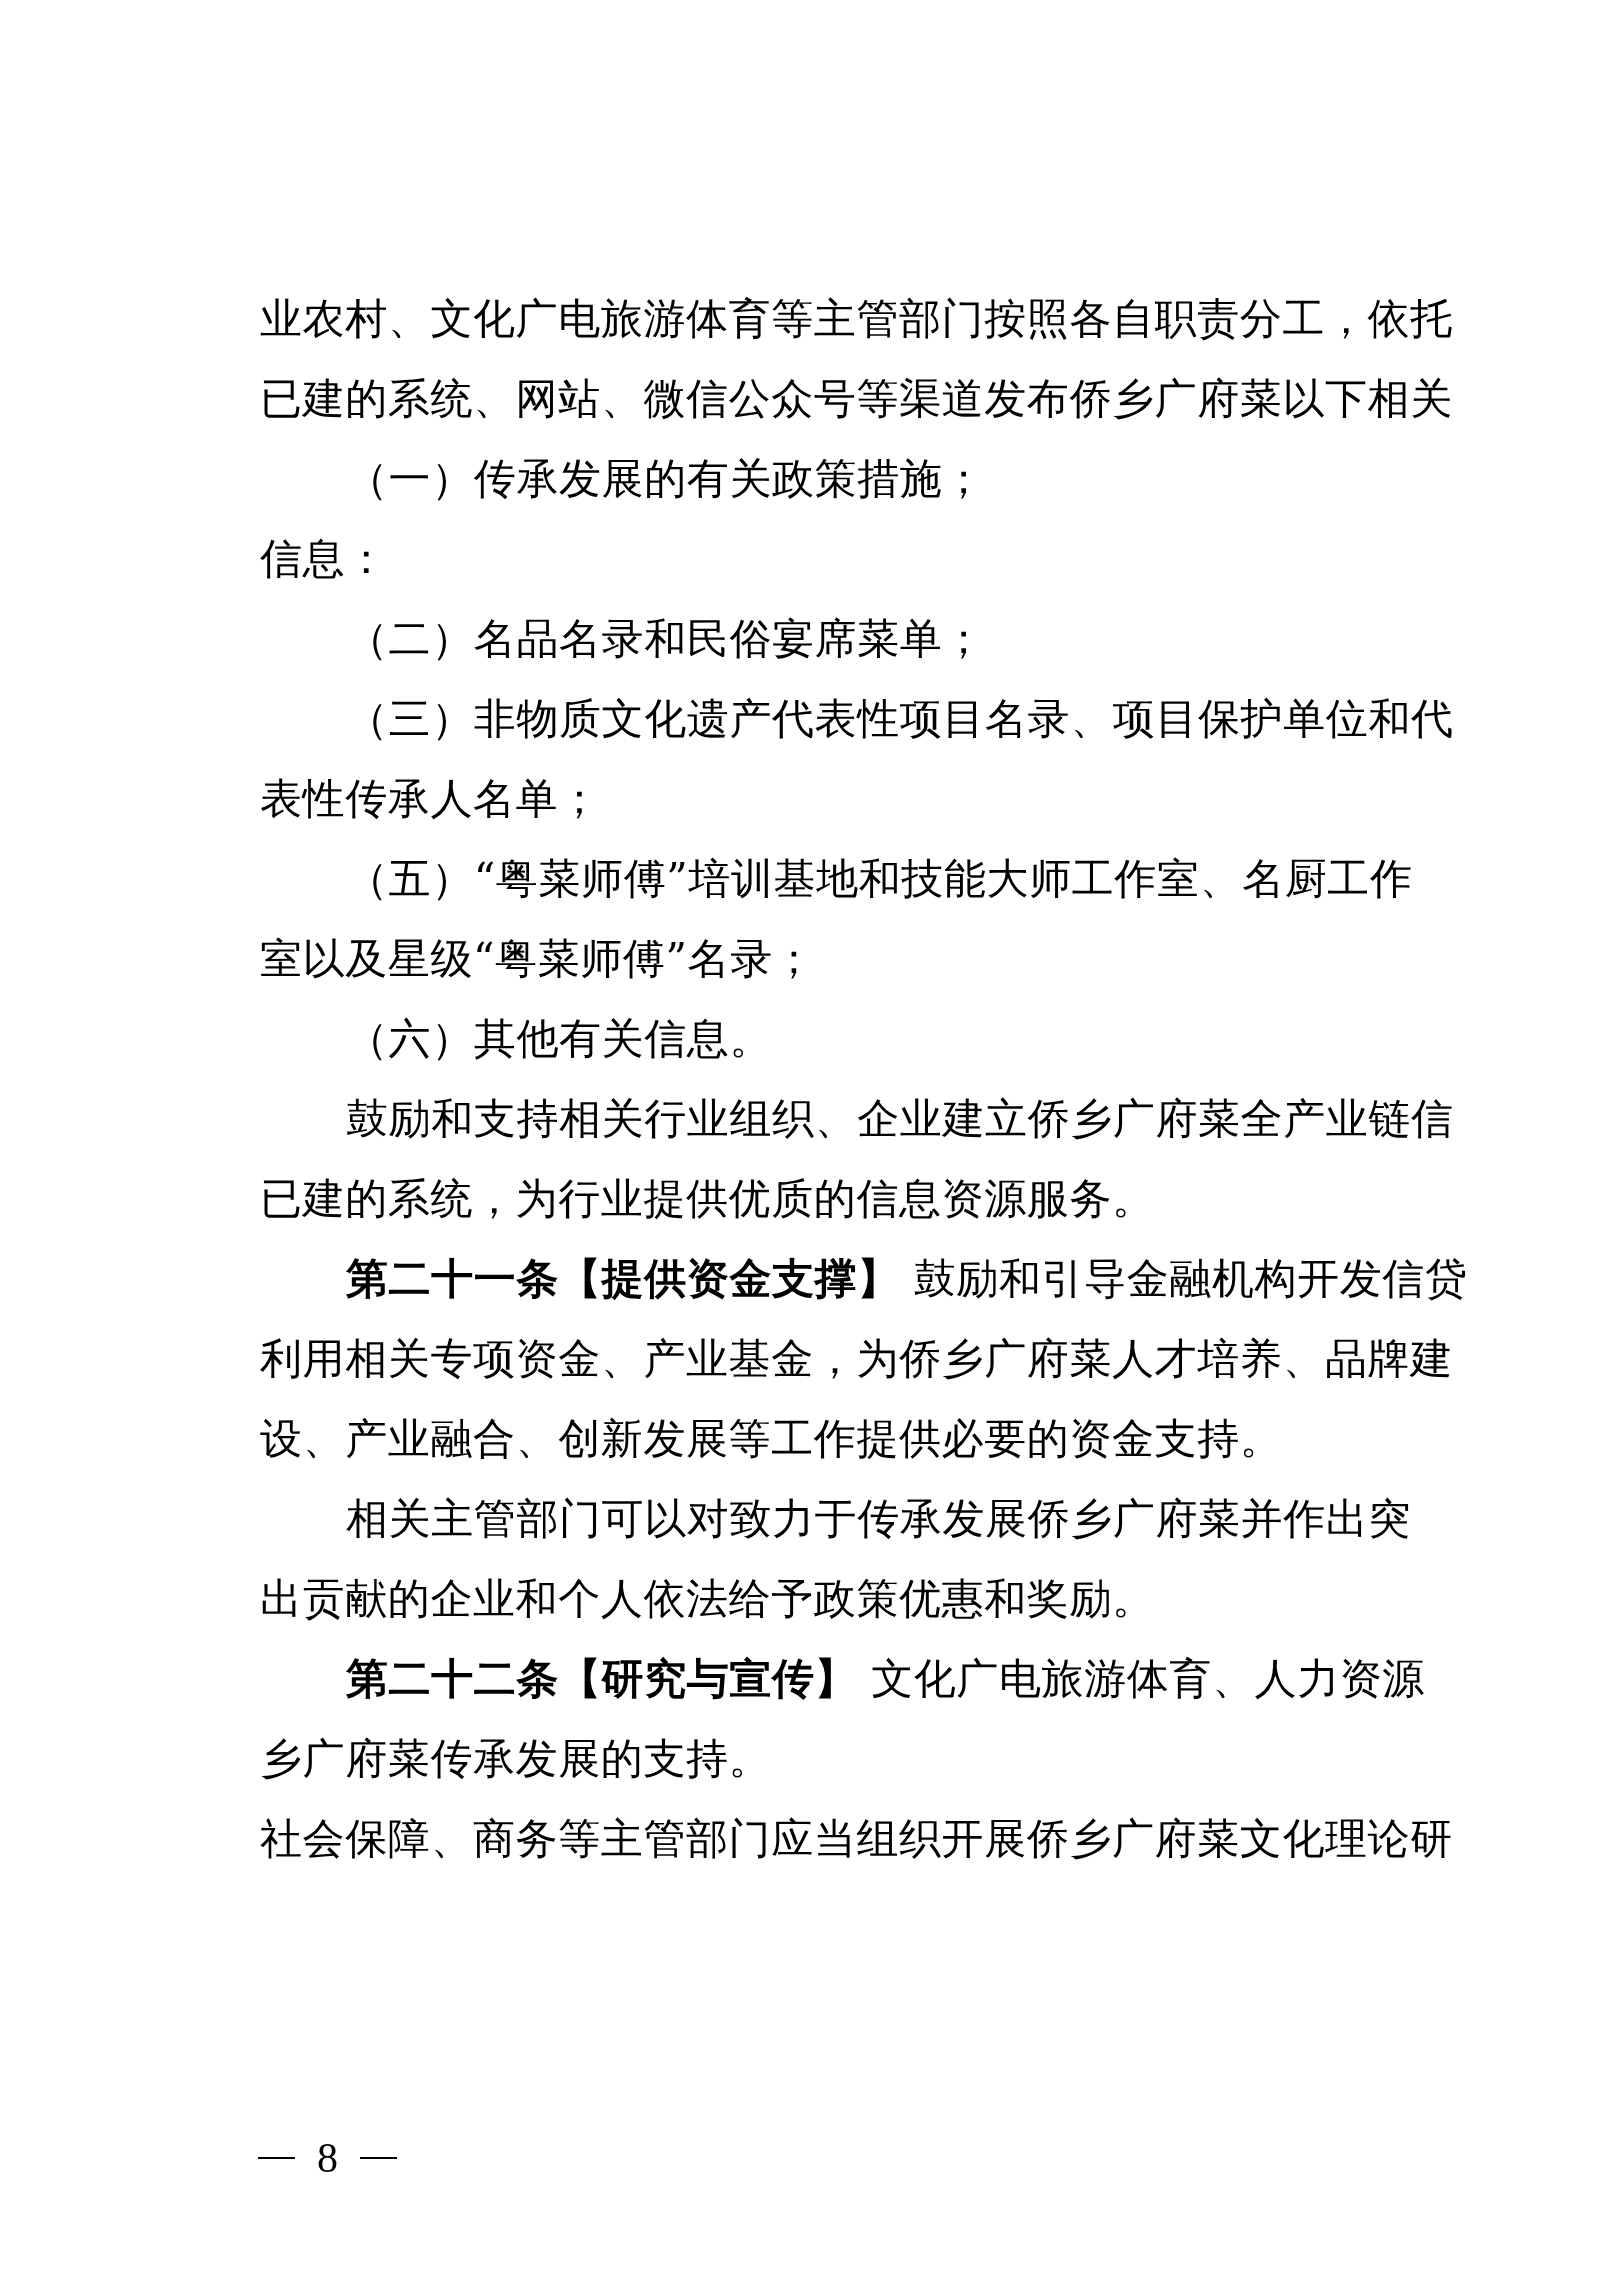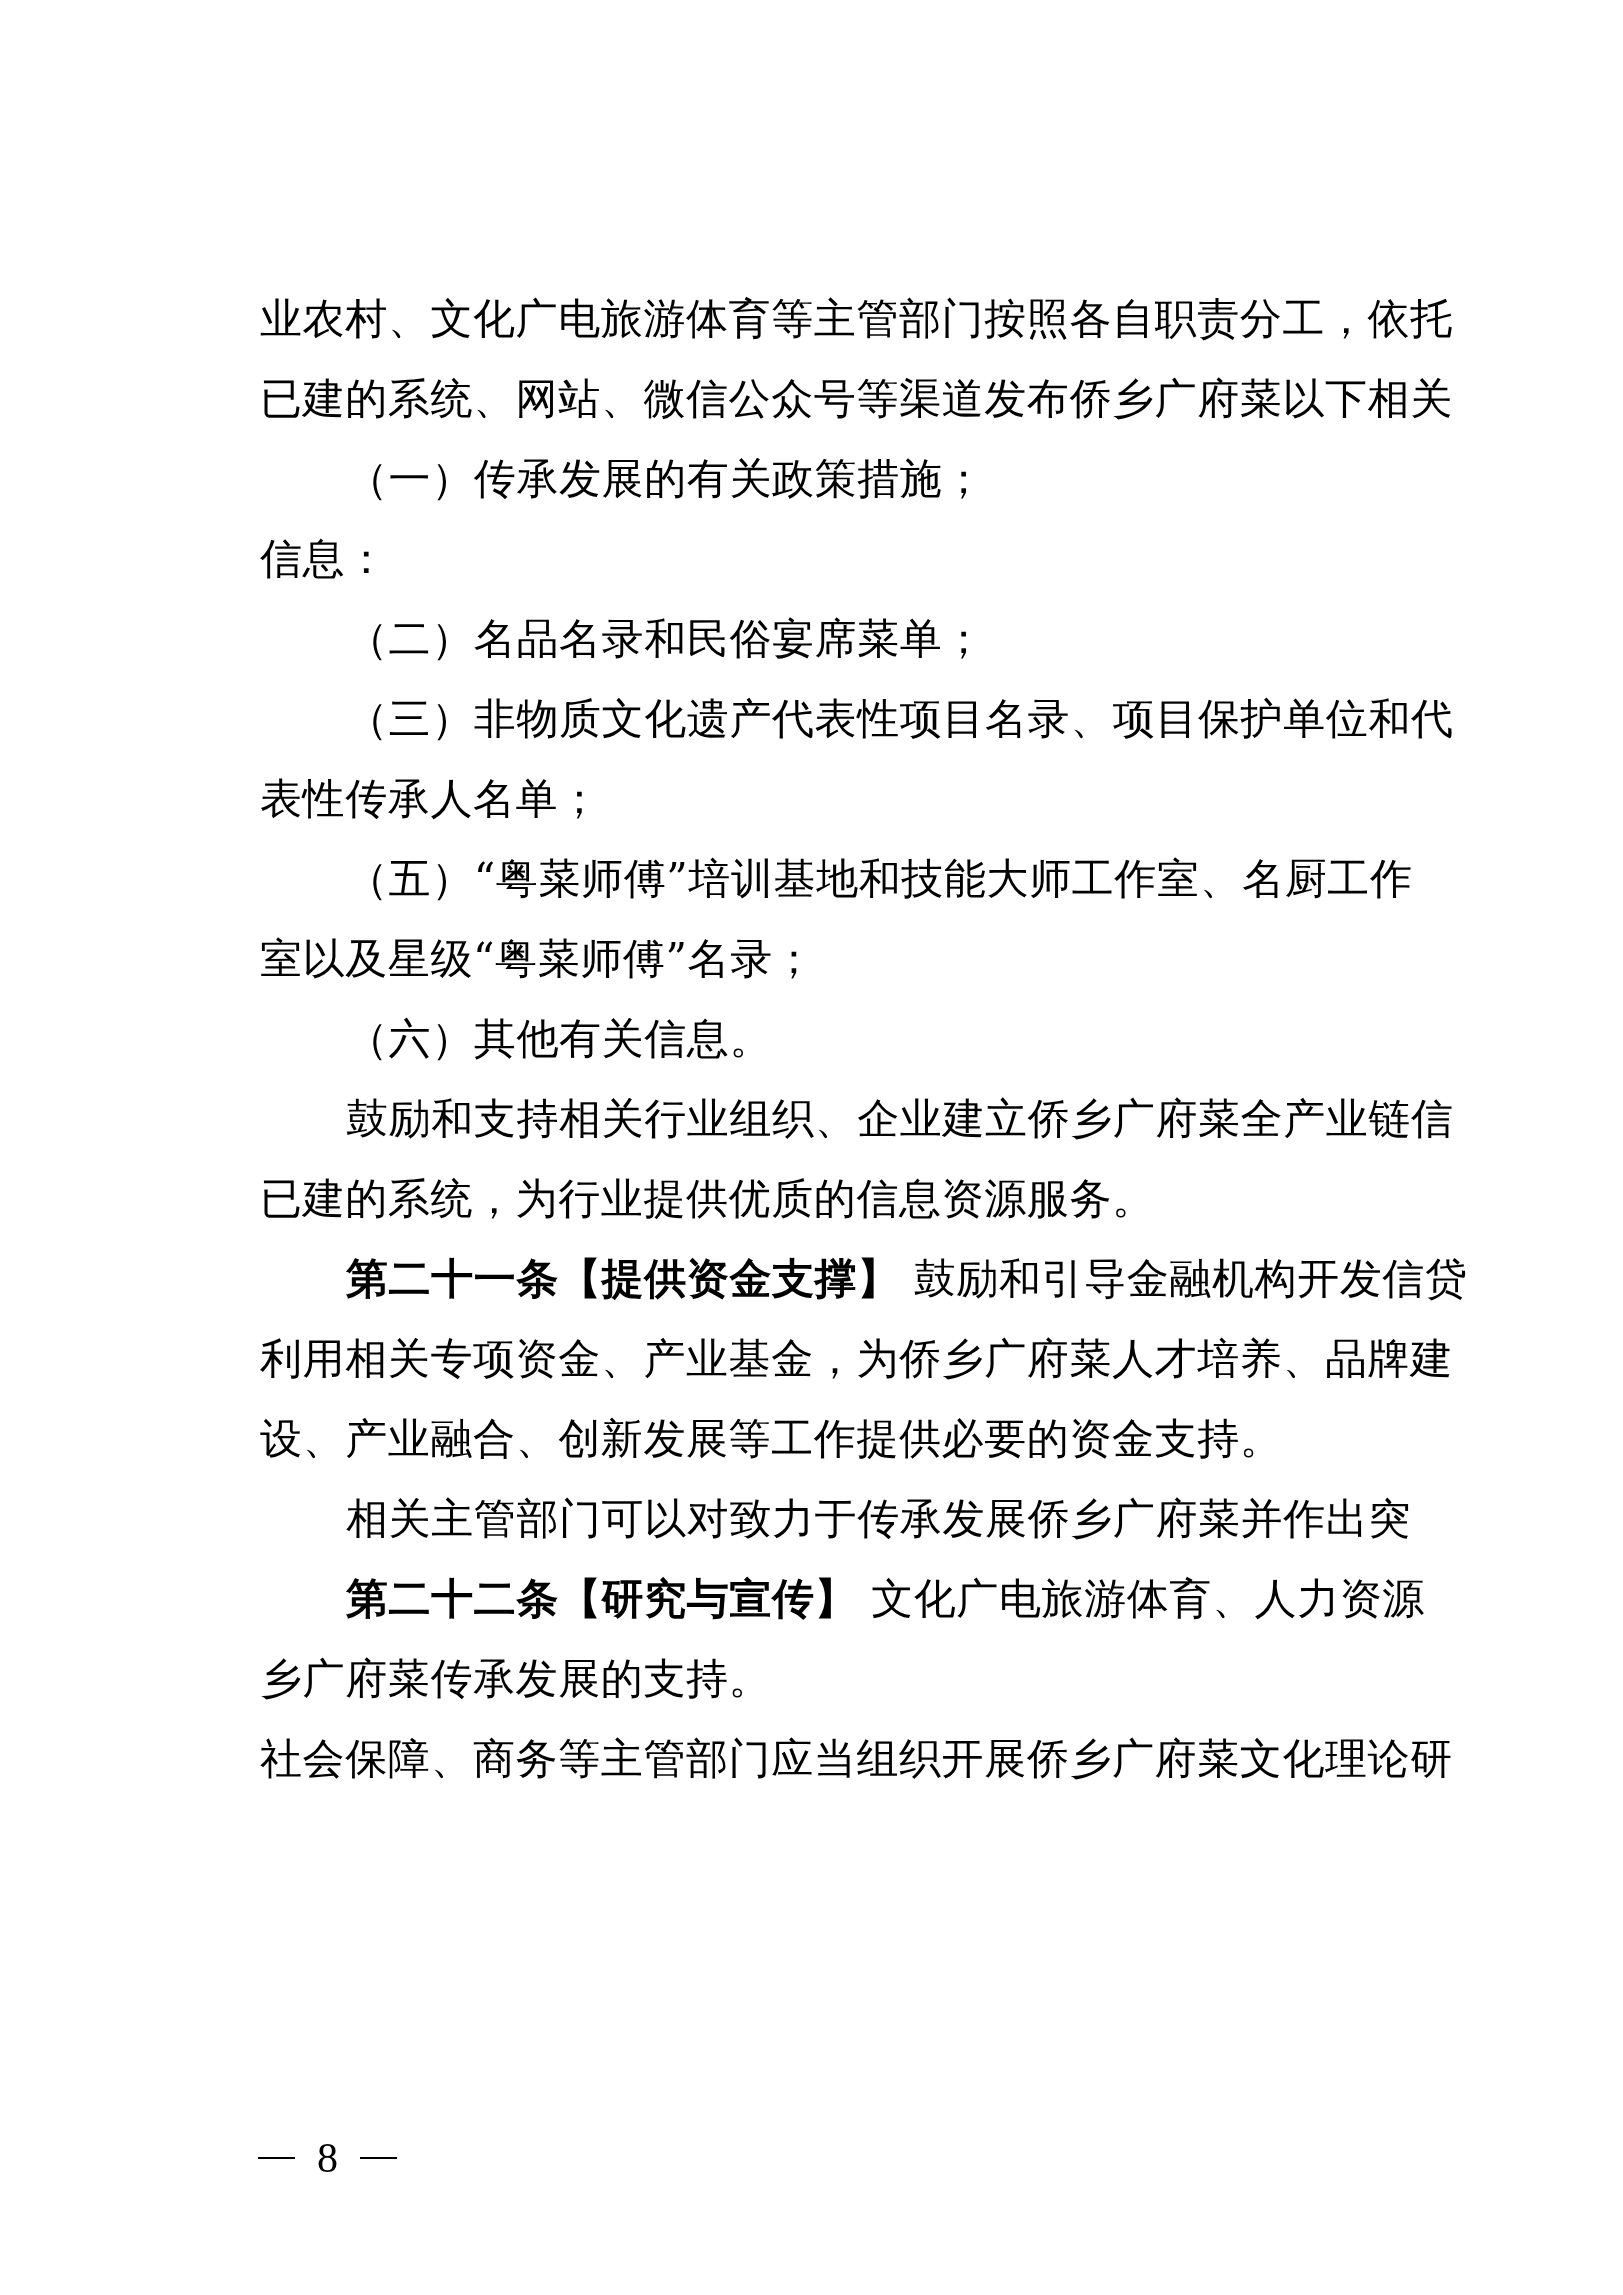--- a/index.html
+++ b/index.html
@@ -82,20 +82,21 @@
     <span class="line">表性传承人名单；</span>
     <span class="line indent">（五）“粤菜师傅”培训基地和技能大师工作室、名厨工作</span>
     <span class="line">室以及星级“粤菜师傅”名录；</span>
     <span class="line indent">（六）其他有关信息。</span>
     <span class="line indent">鼓励和支持相关行业组织、企业建立侨乡广府菜全产业链信</span>
     <span class="line">已建的系统，为行业提供优质的信息资源服务。</span>
     <span class="line indent"><span class="heading">第二十一条【提供资金支撑】</span><span> 鼓励和引导金融机构开发信贷</span></span>
     <span class="line">利用相关专项资金、产业基金，为侨乡广府菜人才培养、品牌建</span>
     <span class="line">设、产业融合、创新发展等工作提供必要的资金支持。</span>
     <span class="line indent">相关主管部门可以对致力于传承发展侨乡广府菜并作出突</span>
+    <span class="line">出贡献的企业和个人依法给予政策优惠和奖励。</span>
     <span class="line indent"><span class="heading">第二十二条【研究与宣传】</span><span> 文化广电旅游体育、人力资源</span></span>
     <span class="line">乡广府菜传承发展的支持。</span>
     <span class="line">社会保障、商务等主管部门应当组织开展侨乡广府菜文化理论研</span>
   </div>
 
   <div class="page-number">
     <span class="dash"></span>
     <span class="pnum">8</span>
     <span class="dash"></span>
   </div>

